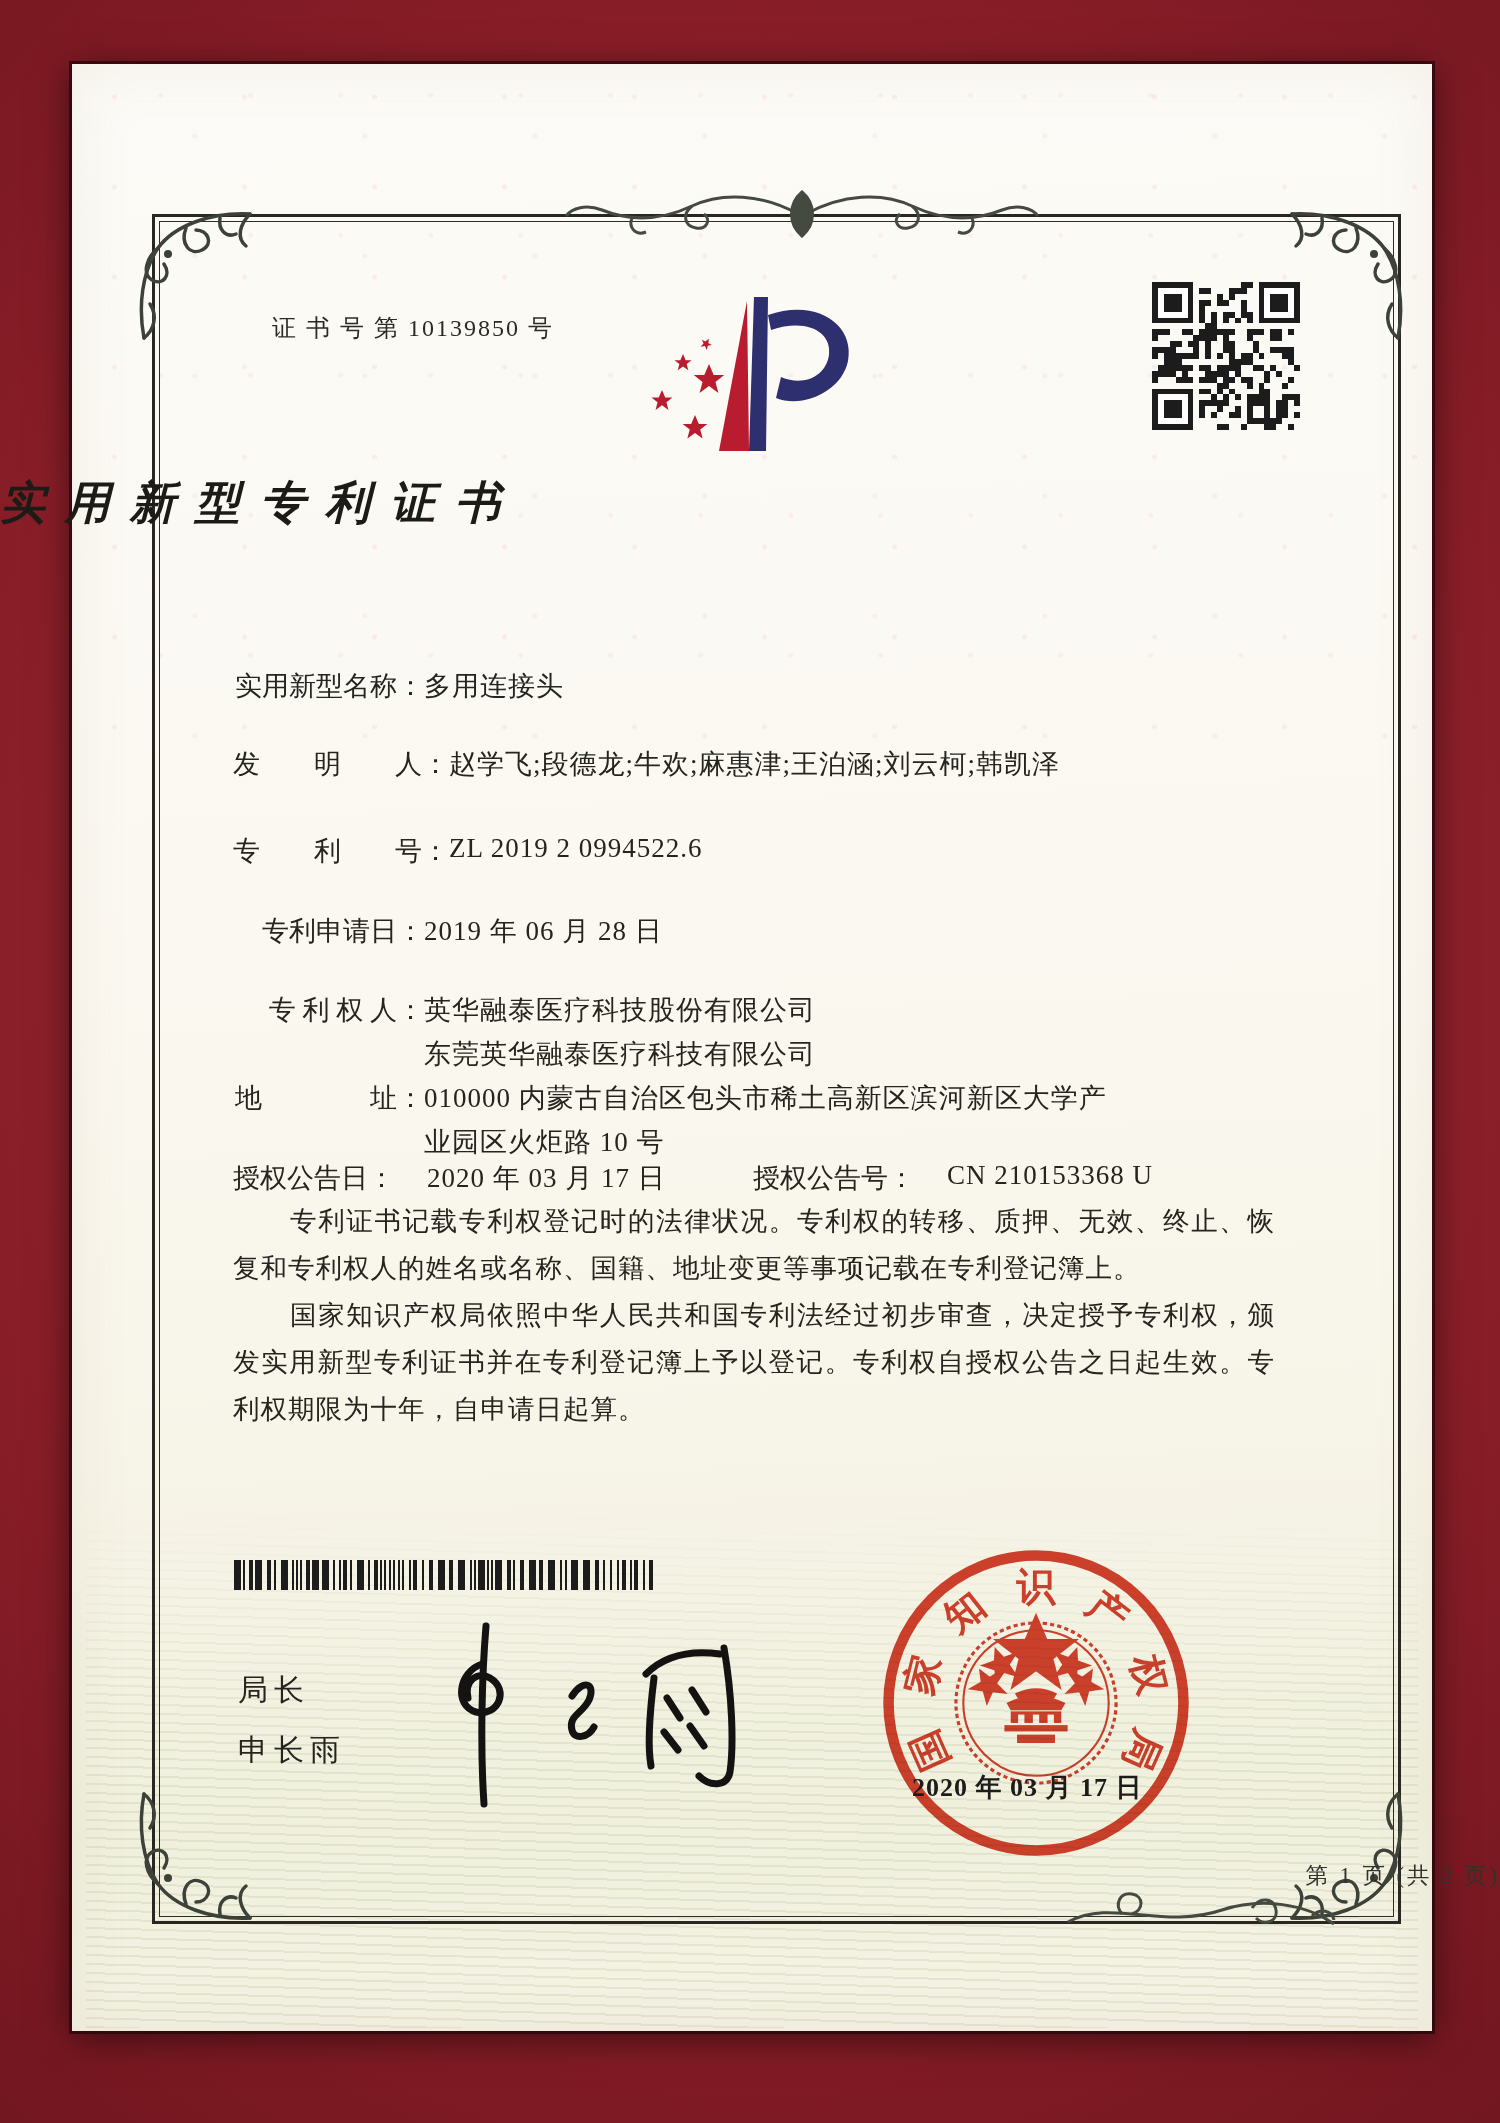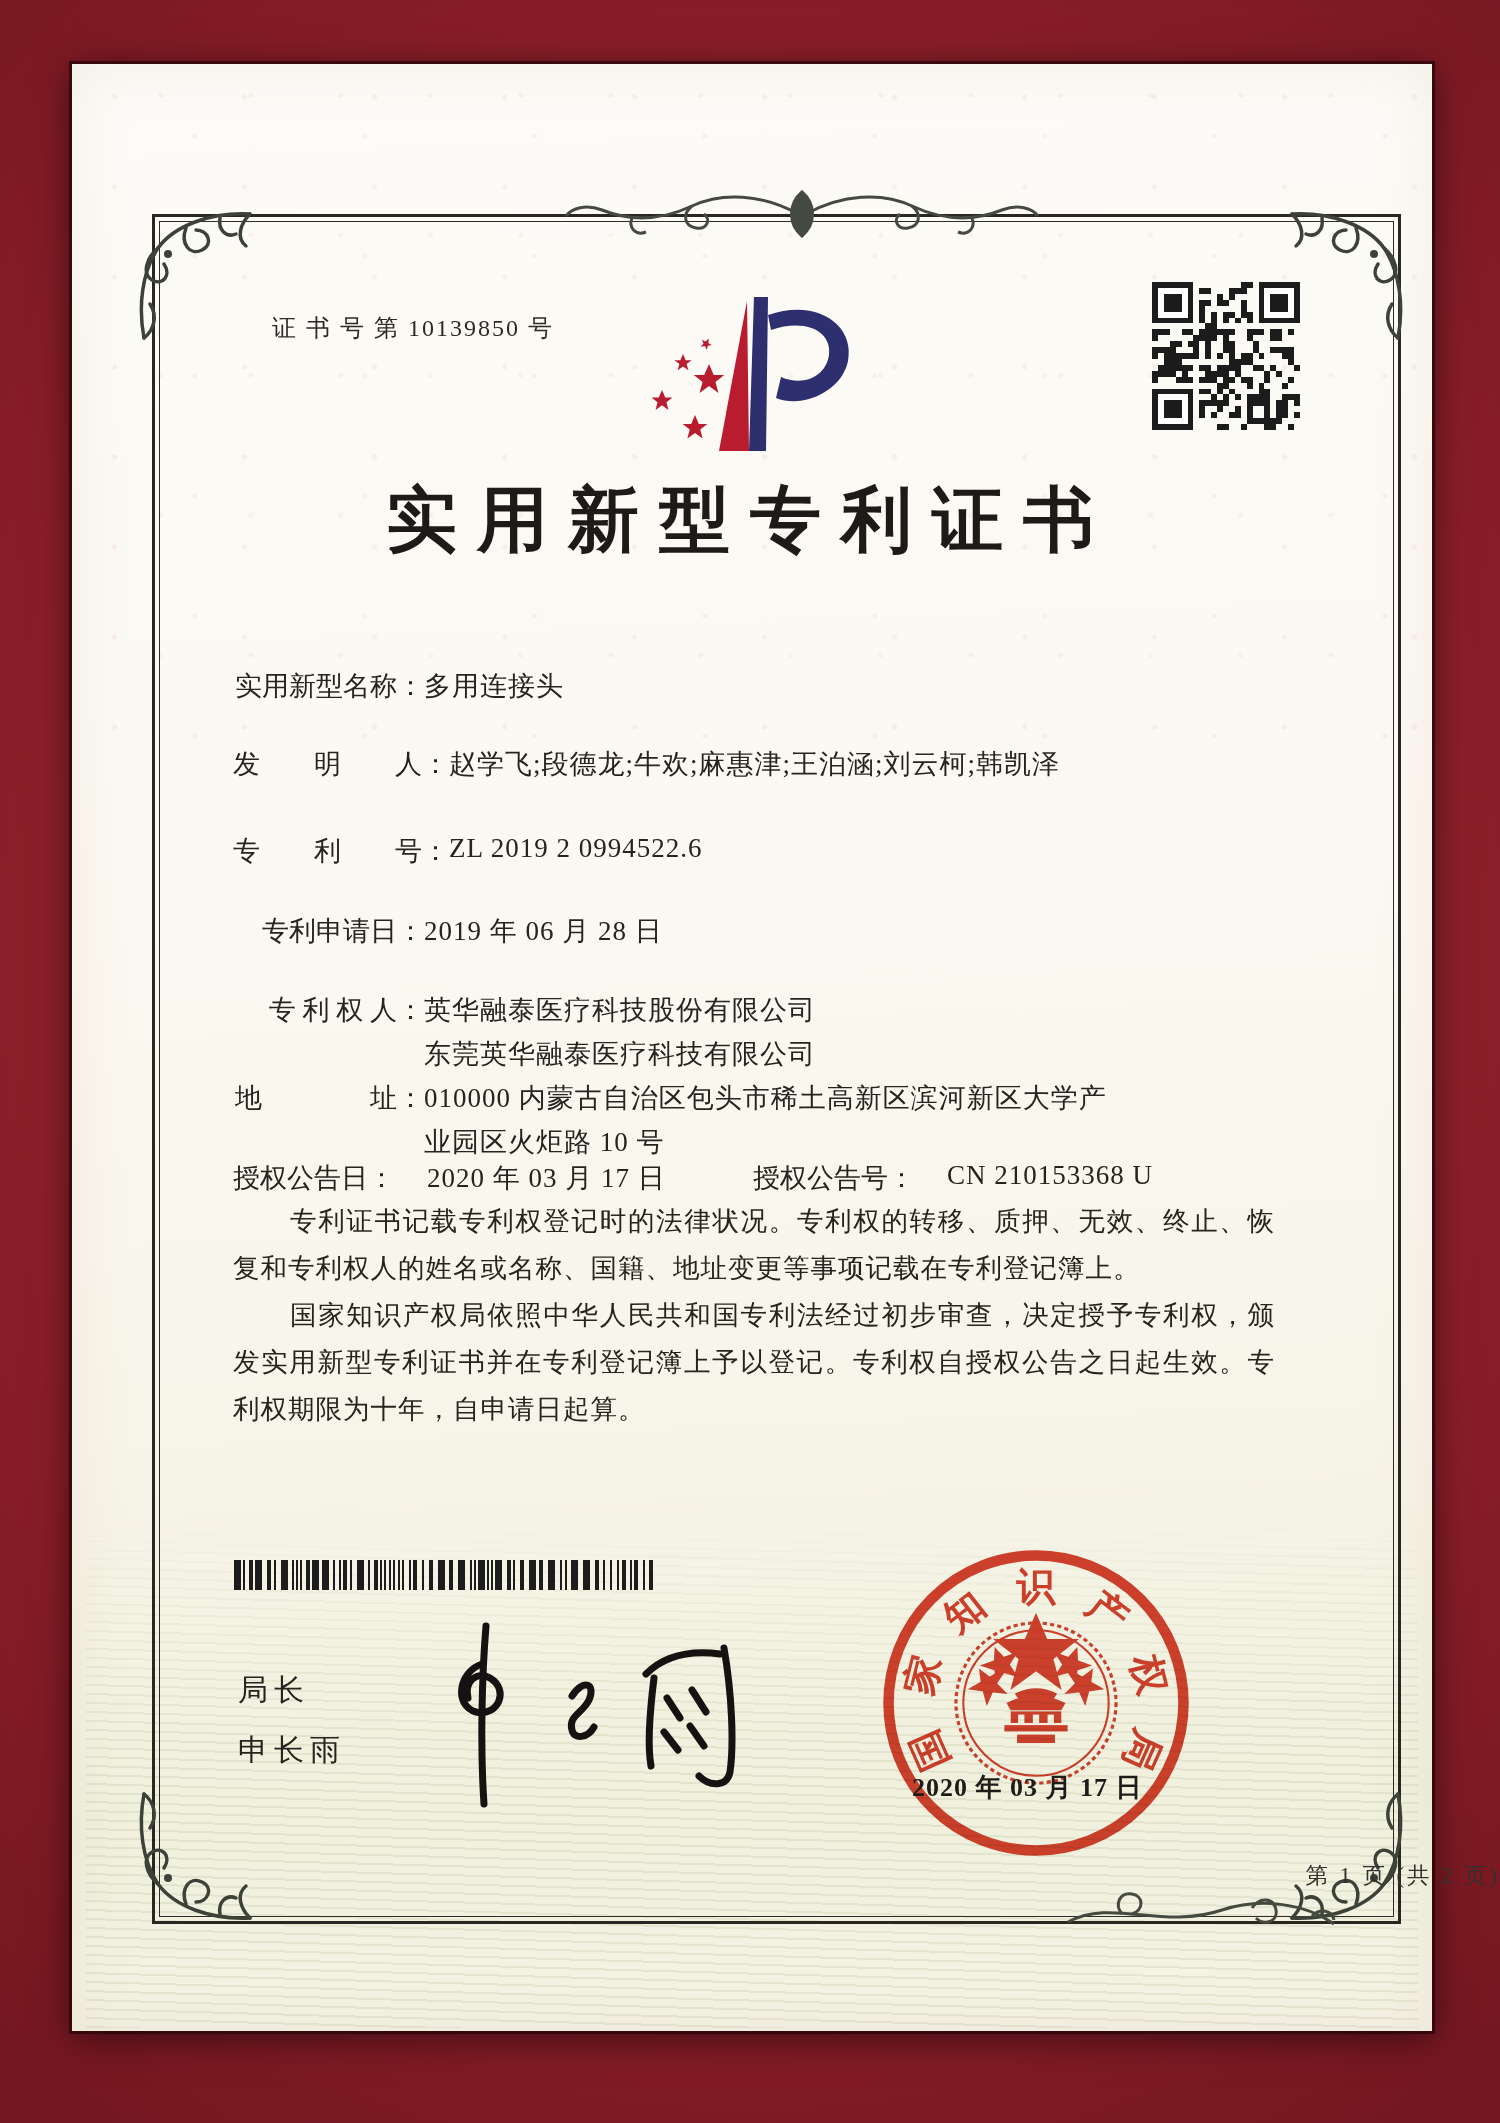--- a/index.html
+++ b/index.html
@@ -27,22 +27,22 @@
       radial-gradient(circle at 64% 55%, rgba(214,120,130,.09) 0 2px, transparent 3px),
       radial-gradient(circle at 83% 18%, rgba(214,120,130,.08) 0 2px, transparent 3px);
     background-size:130px 90px,170px 120px,90px 140px;
   }
   .cert-border{position:absolute;left:152px;top:214px;width:1243px;height:1704px;border:3px solid #2a2722;}
   .cert-border::after{content:"";position:absolute;inset:4px;border:1px solid #2f2c27;}
   .orn{position:absolute;color:#3d4238;}
   .cert-no{position:absolute;left:232px;top:312px;font-size:24px;letter-spacing:2px;color:#2b2a26;white-space:nowrap;margin-left:40px;}
   .logo{position:absolute;left:645px;top:293px;width:220px;height:172px;}
   .qr{position:absolute;left:1152px;top:282px;width:148px;height:148px;}
-  .title{position:absolute;left:0;top:473px;width:100%;margin:0;text-align:center;
-    font-size:71px;font-weight:bold;letter-spacing:20px;color:#1d1b17;}
+  .title{position:absolute;left:0;top:473px;width:100%;margin:0;
+    font-size:45px;font-weight:bold;letter-spacing:20px;color:#1d1b17;font-style:italic;}
   .row{position:absolute;left:233px;display:flex;font-size:27px;color:#26241f;white-space:nowrap;}
   .lab{display:inline-block;min-width:191px;text-align:right;}
   .val{letter-spacing:1px;}
   .val2{position:absolute;left:424px;font-size:27px;color:#26241f;white-space:nowrap;letter-spacing:1px;}
   .grant{position:absolute;display:flex;font-size:27px;color:#26241f;white-space:nowrap;top:1160px;gap:32px;}
   .paras{position:absolute;left:233px;top:1198px;width:1042px;font-size:26.5px;line-height:47px;
     color:#26241f;text-align:justify;letter-spacing:1px;}
   .paras p{margin:0;text-indent:57px;}
   .barcode{position:absolute;left:234px;top:1560px;width:421px;height:30px;}
   .director{position:absolute;left:238px;top:1660px;font-size:30px;letter-spacing:6px;color:#26241f;line-height:60px;}

